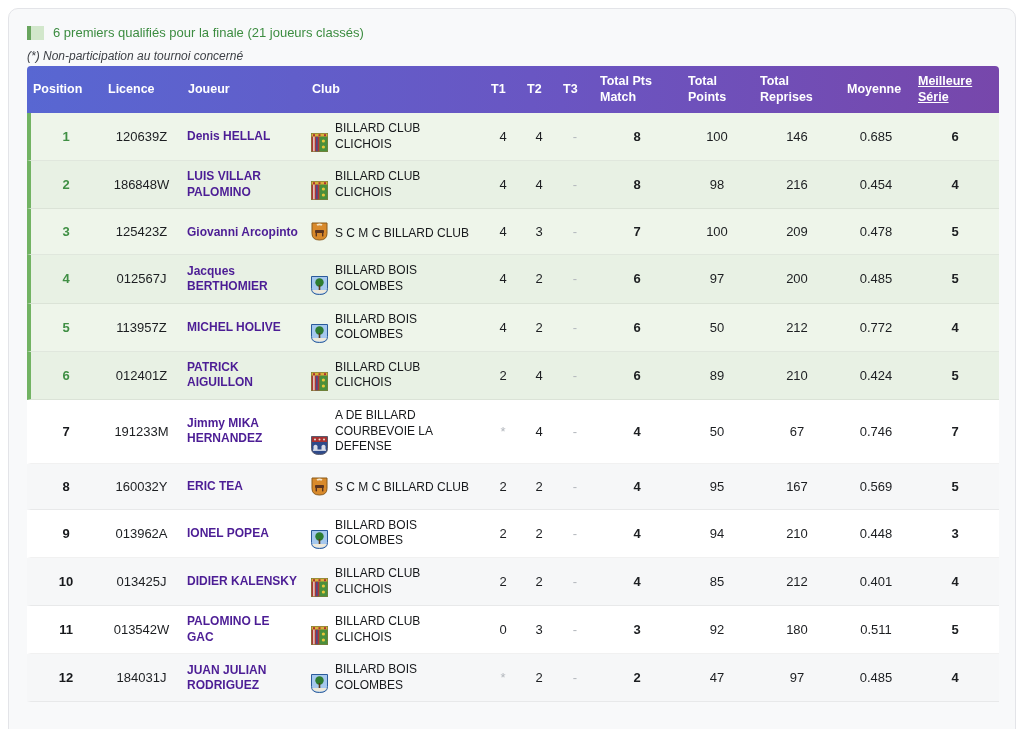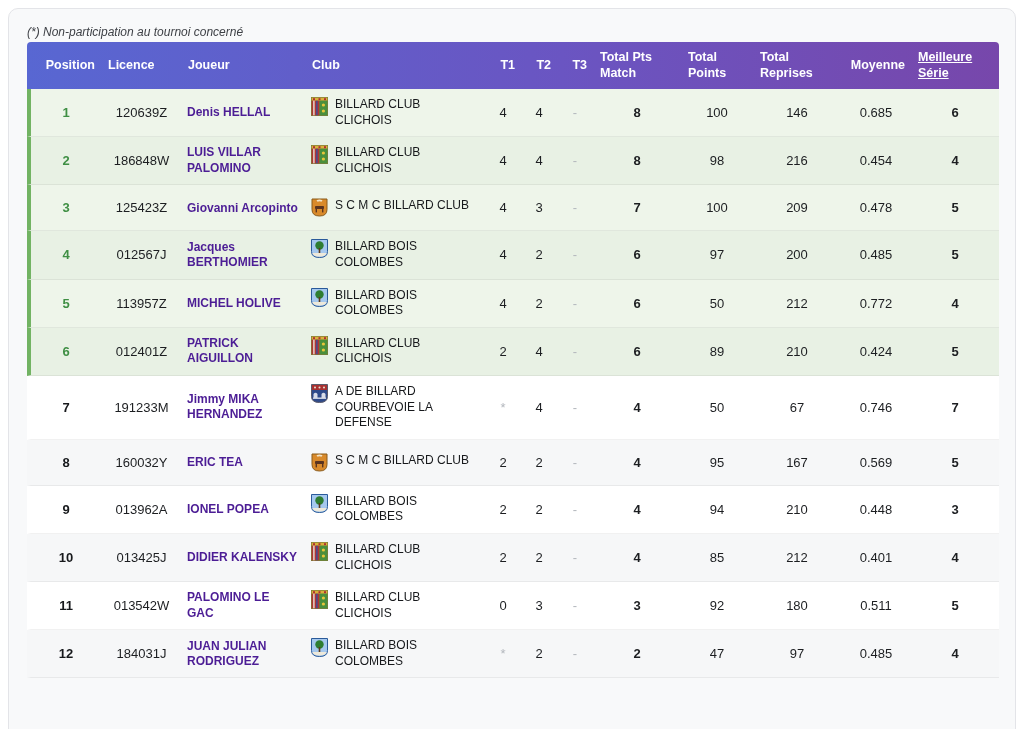--- a/index.html
+++ b/index.html
@@ -35,21 +35,21 @@
   thead th {
     background:linear-gradient(90deg,#5867d2 0%,#6a55c2 55%,#7747ab 100%);
     color:#ffffff; font-size:12.5px; font-weight:700;
     height:47px; padding:7px 6px; vertical-align:middle; line-height:1.25;
   }
   
   thead tr { background:linear-gradient(90deg,#5867d2 0%,#6a55c2 55%,#7747ab 100%); }
   thead th { background:transparent; }
   thead th:first-child { border-top-left-radius:4px; }
   thead th:last-child  { border-top-right-radius:4px;text-decoration:underline; }
-  th.h-center { text-align:right; }
+  th.h-center { text-align:left; }
   th.h-left   { text-align:left; padding-left:7px; }
 
   tbody td {
     height:46px; padding:8px 6px; vertical-align:middle;
     font-size:13px; color:#1c1e21;
     border-bottom:1px solid rgba(0,0,0,0.055);
   }
   tr.qualified.shade-a td { background:#eef5ea; }
   tr.qualified.shade-b td { background:#e8f1e4; }
   tr.regular.shade-a td   { background:#ffffff; }
@@ -57,32 +57,36 @@
   tr.qualified td:first-child { border-left:4px solid #72b363; }
   tr.regular   td:first-child { border-left:4px solid transparent; }
 
   td.c-pos { text-align:center; font-weight:700; }
   tr.qualified td.c-pos { color:#3f8f44; }
   tr.regular   td.c-pos { color:#17191c; }
   td.c-lic { text-align:center; padding-left:7px; }
   td.c-player { text-align:left; }
   .player-link { color:#4c1d95; font-weight:700; font-size:12px; line-height:1.28; display:inline-block; cursor:pointer; }
   td.c-club { text-align:left; }
-  .club-wrap { display:flex; align-items:flex-start; gap:7px; }
+  .club-wrap { display:flex; align-items:flex-end; gap:7px; }
   .club-crest { flex:0 0 auto; width:17px; height:19px; display:inline-flex; }
   .club-name { font-size:12px; line-height:1.3; max-width:150px; color:#17191c; }
   td.c-num { text-align:center; }
   td.c-bold { text-align:center; font-weight:700; }
   .muted { color:#b3b7bd; font-weight:400; }
 </style>
 </head>
 <body>
 
 <div class="card">
 
+  <div class="subtitle-row">
+    <span class="legend-swatch"></span>
+    <span class="subtitle-text">6 premiers qualifiés pour la finale (21 joueurs classés)</span>
+  </div>
 
   <div class="note-text">(*) Non-participation au tournoi concerné</div>
 
   <table class="ranking">
     <colgroup>
       <col style="width:74px">
         <col style="width:80px">
         <col style="width:124px">
         <col style="width:180px">
       <col style="width:36px">

